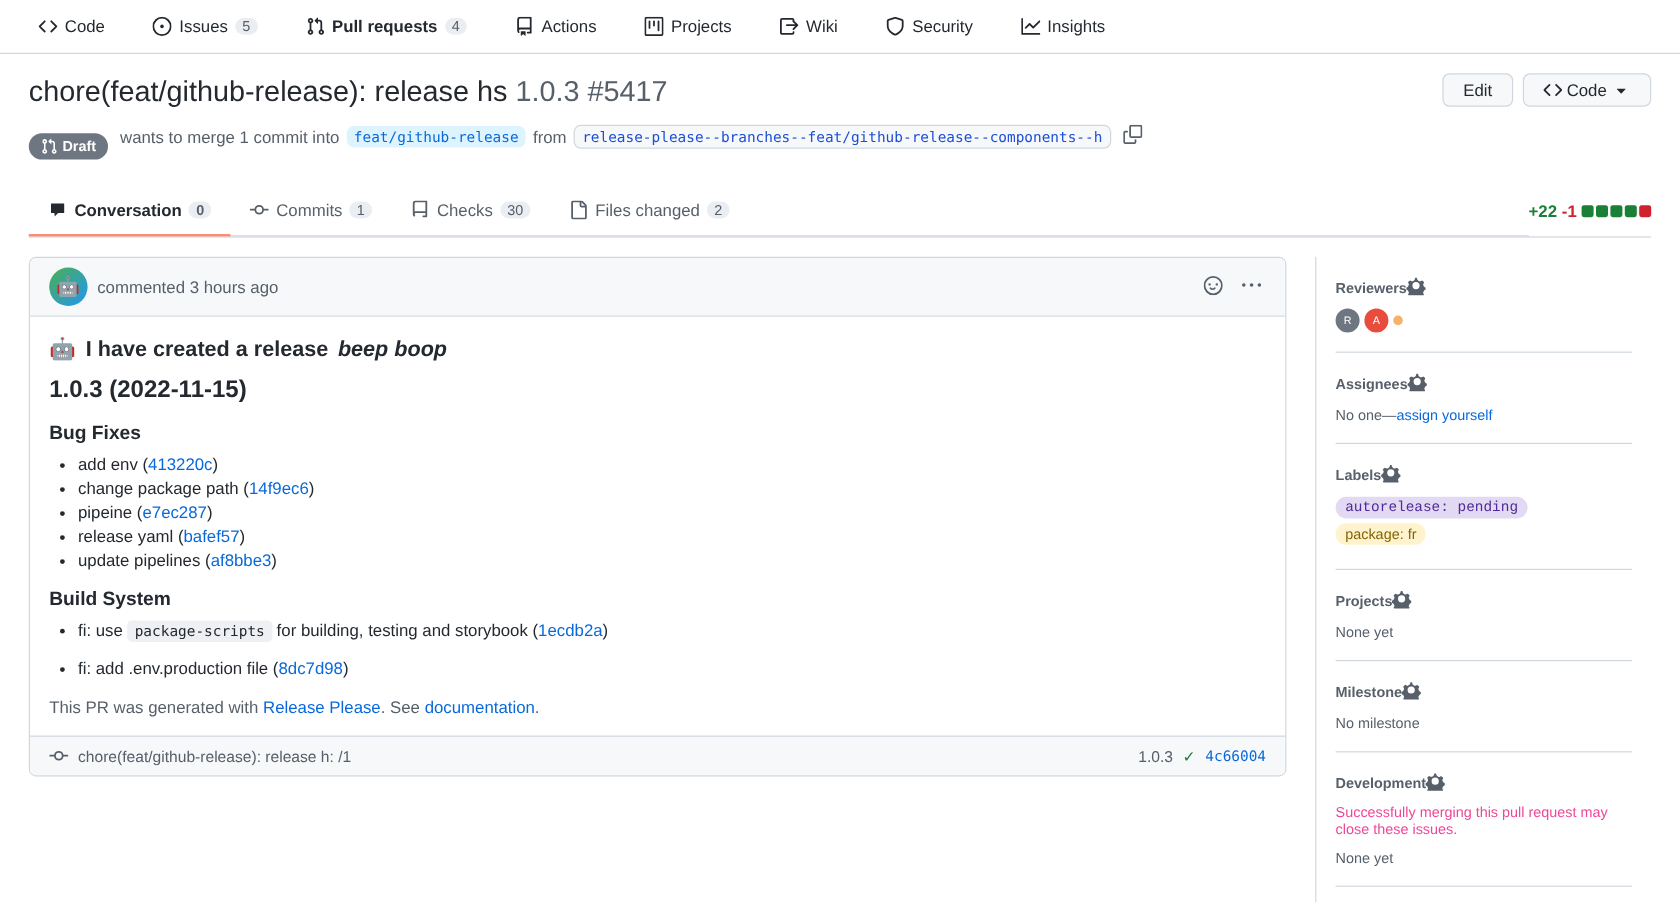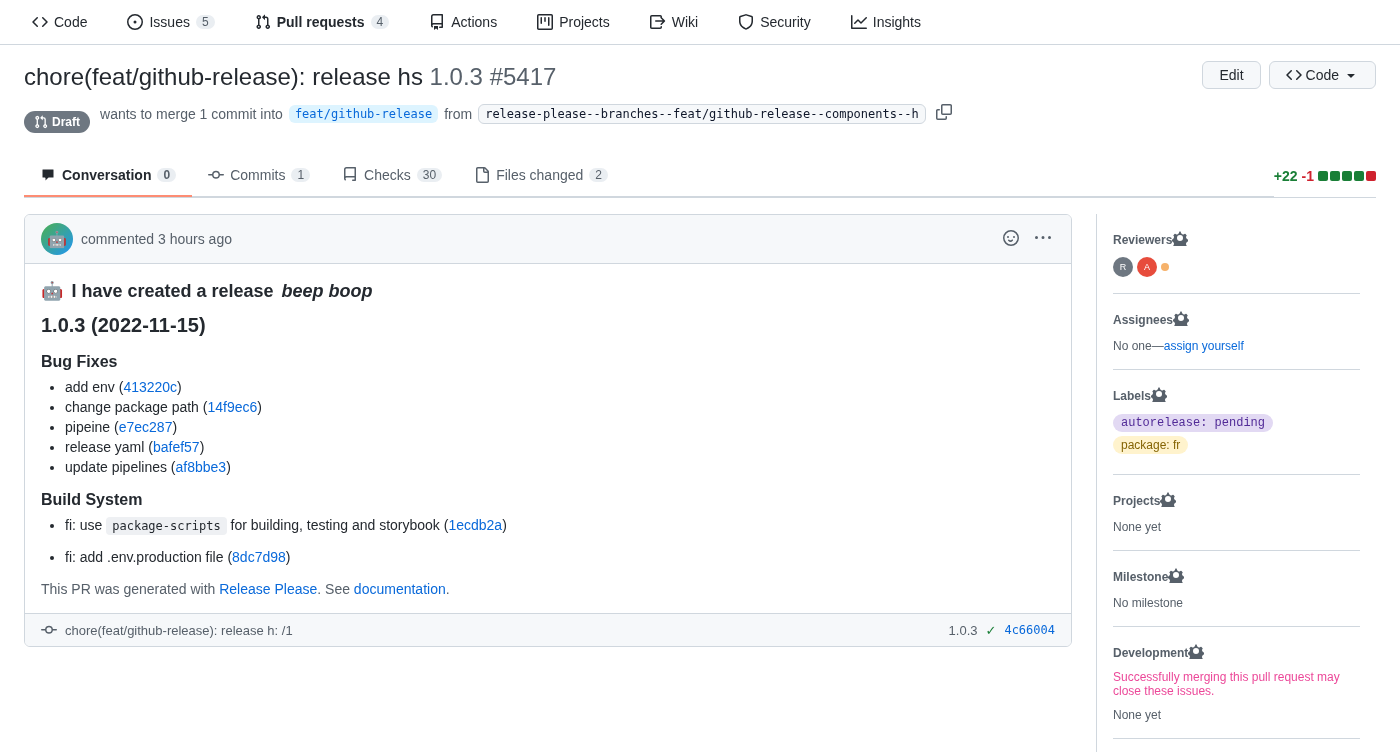--- a/index.html
+++ b/index.html
@@ -37,21 +37,21 @@
     
     .draft-badge {
       display: inline-flex; align-items: center; gap: 4px;
       background: #6e7781; color: #fff; font-size: 12px; font-weight: 600;
       padding: 4px 10px; border-radius: 20px;
     }
 
     
     .merge-info { display: flex; align-items: center; gap: 6px; font-size: 14px; color: #57606a; margin-bottom: 16px; flex-wrap: wrap; }
     .code-label { background: #ddf4ff; color: #0969da; padding: 2px 6px; border-radius: 6px; font-size: 12px; font-family: monospace; }
-    .code-label-gray { background: #f6f8fa; color: #0f172a; padding: 2px 6px; border-radius: 6px; font-size: 12px; font-family: monospace; border: 1px solid #d0d7de; }
+    .code-label-gray { background: #f6f8fa; color: #1d4ed8; padding: 2px 6px; border-radius: 6px; font-size: 12px; font-family: monospace; border: 1px solid #d0d7de; }
     .copy-icon { cursor: pointer; color: #57606a; }
 
     
     .tabs { display: flex; border-bottom: 1px solid #d0d7de; margin-bottom: 0; gap: 0; }
     .tab {
       display: flex; align-items: center; gap: 6px;
       padding: 12px 16px; cursor: pointer; font-size: 14px; font-weight: 500;
       color: #57606a; border-bottom: 2px solid transparent; margin-bottom: -1px;
     }
     .tab.active { color: #24292f; border-bottom-color: #fd8c73; font-weight: 600; }

